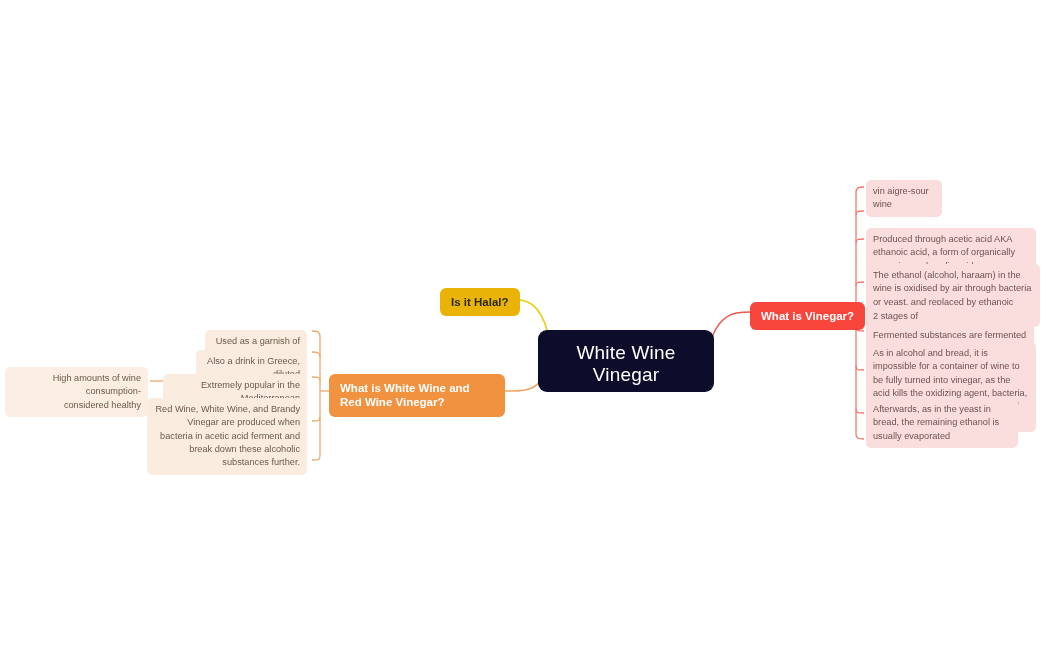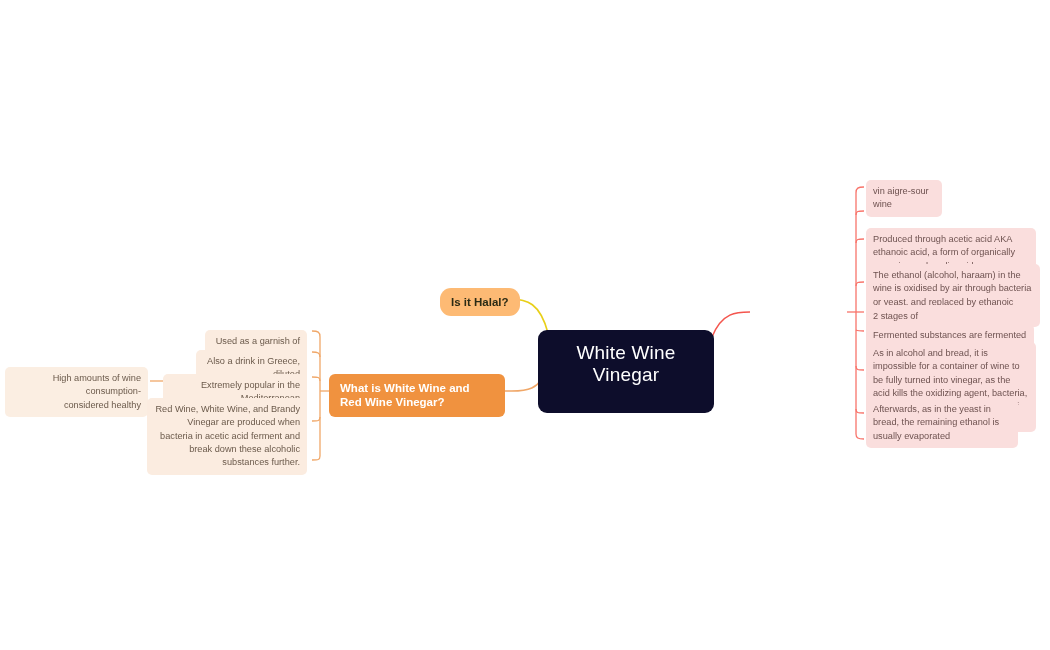--- a/index.html
+++ b/index.html
@@ -37,36 +37,36 @@
     white-space: pre-wrap;
   }
 
   
   .root {
     background: #0d0d2b;
     color: #ffffff;
     font-size: 19px;
     font-weight: 400;
     letter-spacing: .2px;
-    padding: 12px 20px 27px 20px;
+    padding: 12px 20px 6px 20px;
     border-radius: 9px;
     text-align: center;
     line-height: 1.15;
   }
 
   
   .branch {
     font-size: 11.5px;
     font-weight: bold;
     color: #ffffff;
     padding: 7px 11px;
     line-height: 1.25;
     border-radius: 6px;
   }
-  .branch-yellow { background: #fdba74; color: #2b2b14; border-radius: 11px; }
+  .branch-yellow { background: #eab308; color: #2b2b14; }
   .branch-red    { background: #f8463c; }
   .branch-orange { background: #f0923f; }
 
   
   .leaf {
     font-size: 9.2px;
     line-height: 1.45;
     padding: 5px 7px;
     border-radius: 5px;
   }
@@ -113,20 +113,21 @@
       <path d="M 320,456 C 320,460 318,460 312,460"></path>
     </g>
 
     <path d="M 163,381 H 150" fill="none" stroke="#f0a768" stroke-width="1.3"></path>
   </svg>
 
   <div class="node root" style="left:538px; top:330px; width:176px;">White Wine Vinegar</div>
 
   <div class="node branch branch-yellow" style="left:440px; top:288px;">Is it Halal?</div>
 
+  <div class="node branch branch-red" style="left:750px; top:302px;">What is Vinegar?</div>
 
   <div class="node leaf leaf-pink" style="left:866px; top:180px; width:76px;">vin aigre-sour wine</div>
 
 
   <div class="node leaf leaf-pink" style="left:866px; top:228px; width:170px;">Produced through acetic acid AKA ethanoic acid, a form of organically occurring carboxylic acid</div>
 
   <div class="node leaf leaf-pink" style="left:866px; top:264px; width:174px;">The ethanol (alcohol, haraam) in the wine is oxidised by air through bacteria or yeast, and replaced by ethanoic acid.</div>
 
   <div class="node leaf leaf-pink" style="left:866px; top:305px; width:96px;">2 stages of fermentation</div>
 

